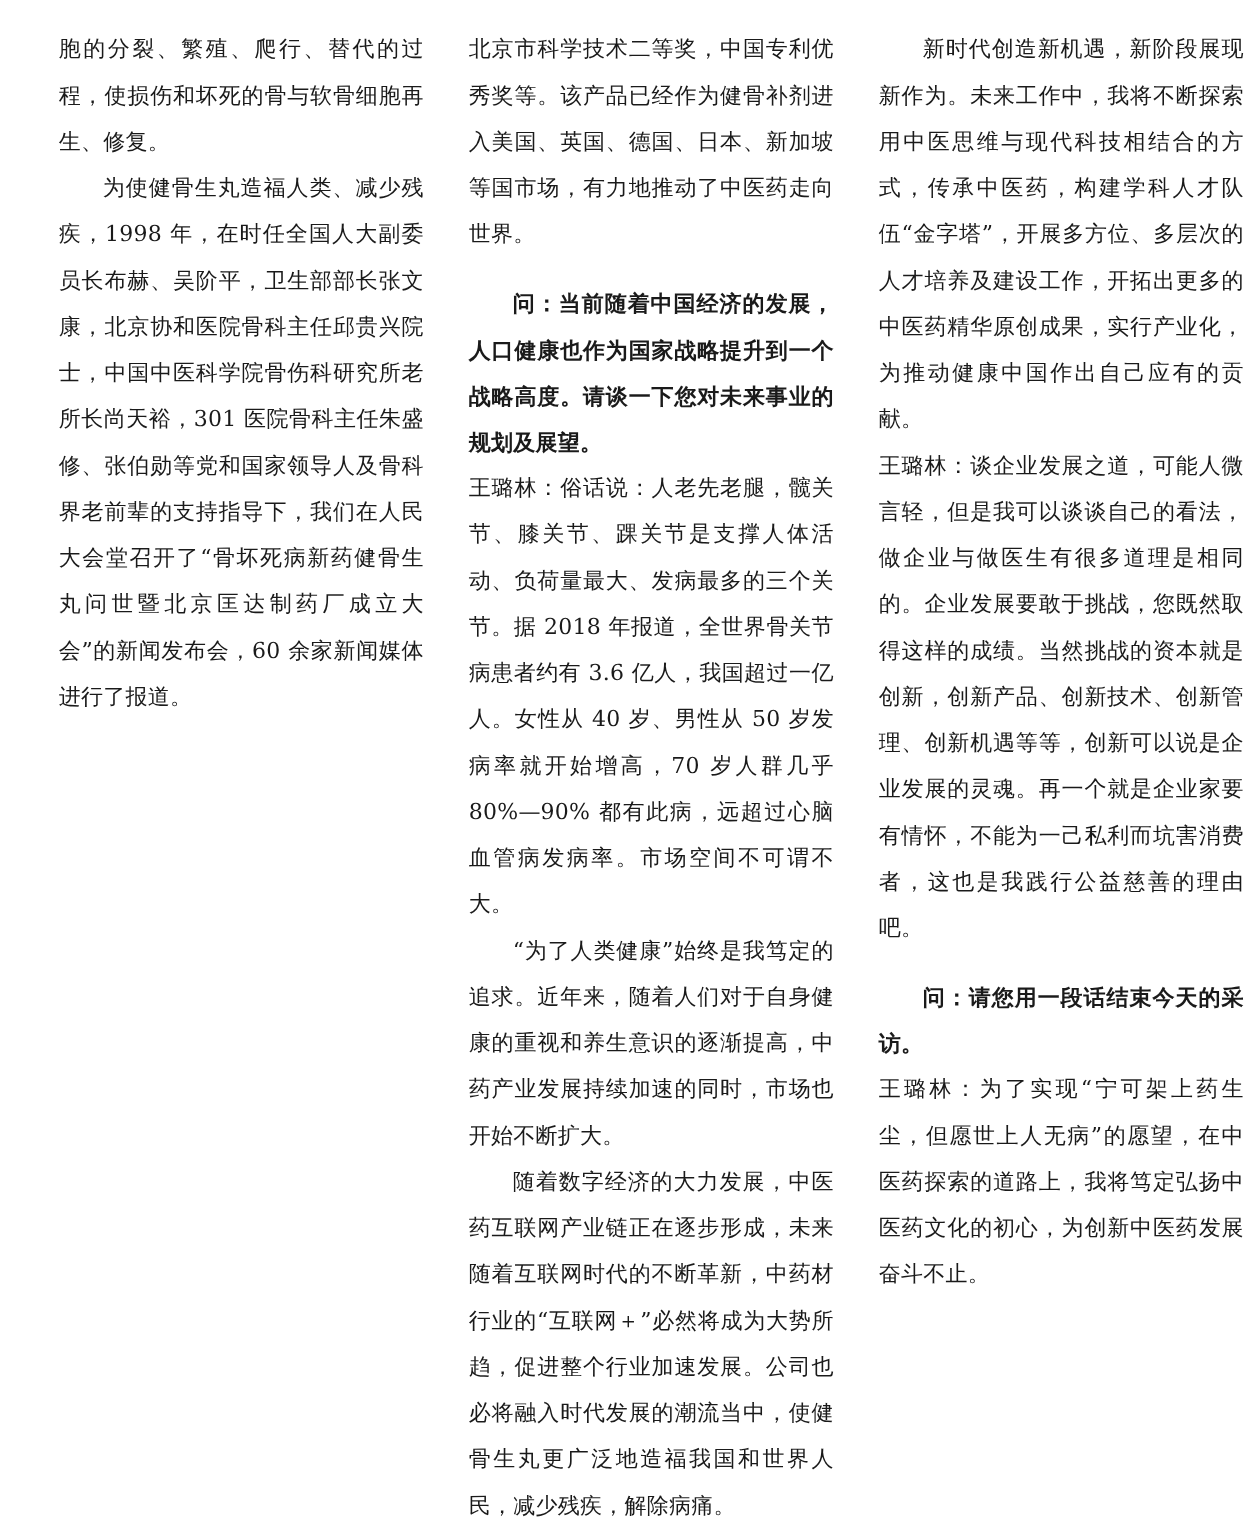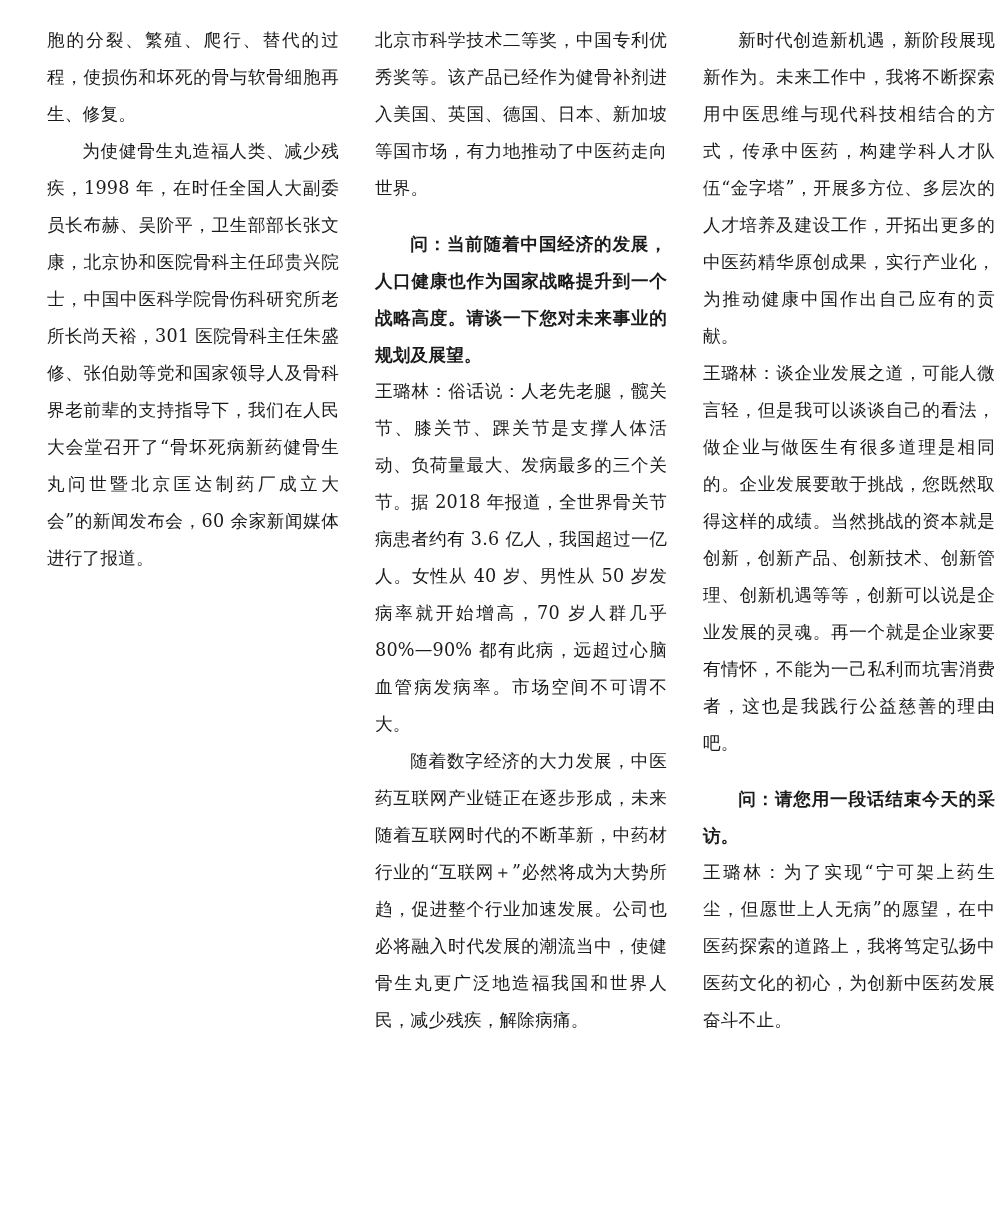--- a/index.html
+++ b/index.html
@@ -65,20 +65,21 @@
     <div class="col">
       <p>胞的分裂、繁殖、爬行、替代的过程，使损伤和坏死的骨与软骨细胞再生、修复。</p>
       <p class="indent">为使健骨生丸造福人类、减少残疾，1998 年，在时任全国人大副委员长布赫、吴阶平，卫生部部长张文康，北京协和医院骨科主任邱贵兴院士，中国中医科学院骨伤科研究所老所长尚天裕，301 医院骨科主任朱盛修、张伯勋等党和国家领导人及骨科界老前辈的支持指导下，我们在人民大会堂召开了“骨坏死病新药健骨生丸问世暨北京匡达制药厂成立大会”的新闻发布会，60 余家新闻媒体进行了报道。</p>
 
     </div>
 
     <div class="col">
       <p>北京市科学技术二等奖，中国专利优秀奖等。该产品已经作为健骨补剂进入美国、英国、德国、日本、新加坡等国市场，有力地推动了中医药走向世界。</p>
       <p class="q">问：当前随着中国经济的发展，人口健康也作为国家战略提升到一个战略高度。请谈一下您对未来事业的规划及展望。</p>
       <p class="a"><span class="spk">王璐林：</span><span>俗话说：人老先老腿，髋关节、膝关节、踝关节是支撑人体活动、负荷量最大、发病最多的三个关节。据 2018 年报道，全世界骨关节病患者约有 3.6 亿人，我国超过一亿人。女性从 40 岁、男性从 50 岁发病率就开始增高，70 岁人群几乎 80%—90% 都有此病，远超过心脑血管病发病率。市场空间不可谓不大。</span></p>
+      <p class="indent">“为了人类健康”始终是我笃定的追求。近年来，随着人们对于自身健康的重视和养生意识的逐渐提高，中药产业发展持续加速的同时，市场也开始不断扩大。</p>
       <p class="indent">随着数字经济的大力发展，中医药互联网产业链正在逐步形成，未来随着互联网时代的不断革新，中药材行业的“互联网＋”必然将成为大势所趋，促进整个行业加速发展。公司也必将融入时代发展的潮流当中，使健骨生丸更广泛地造福我国和世界人民，减少残疾，解除病痛。</p>
 
     </div>
 
     <div class="col">
       <p class="indent">新时代创造新机遇，新阶段展现新作为。未来工作中，我将不断探索用中医思维与现代科技相结合的方式，传承中医药，构建学科人才队伍“金字塔”，开展多方位、多层次的人才培养及建设工作，开拓出更多的中医药精华原创成果，实行产业化，为推动健康中国作出自己应有的贡献。</p>
       <p class="a"><span class="spk">王璐林：</span><span>谈企业发展之道，可能人微言轻，但是我可以谈谈自己的看法，做企业与做医生有很多道理是相同的。企业发展要敢于挑战，您既然取得这样的成绩。当然挑战的资本就是创新，创新产品、创新技术、创新管理、创新机遇等等，创新可以说是企业发展的灵魂。再一个就是企业家要有情怀，不能为一己私利而坑害消费者，这也是我践行公益慈善的理由吧。</span></p>
       <p class="q">问：请您用一段话结束今天的采访。</p>
       <p class="a"><span class="spk">王璐林：</span><span>为了实现“宁可架上药生尘，但愿世上人无病”的愿望，在中医药探索的道路上，我将笃定弘扬中医药文化的初心，为创新中医药发展奋斗不止。</span></p>
     </div>

